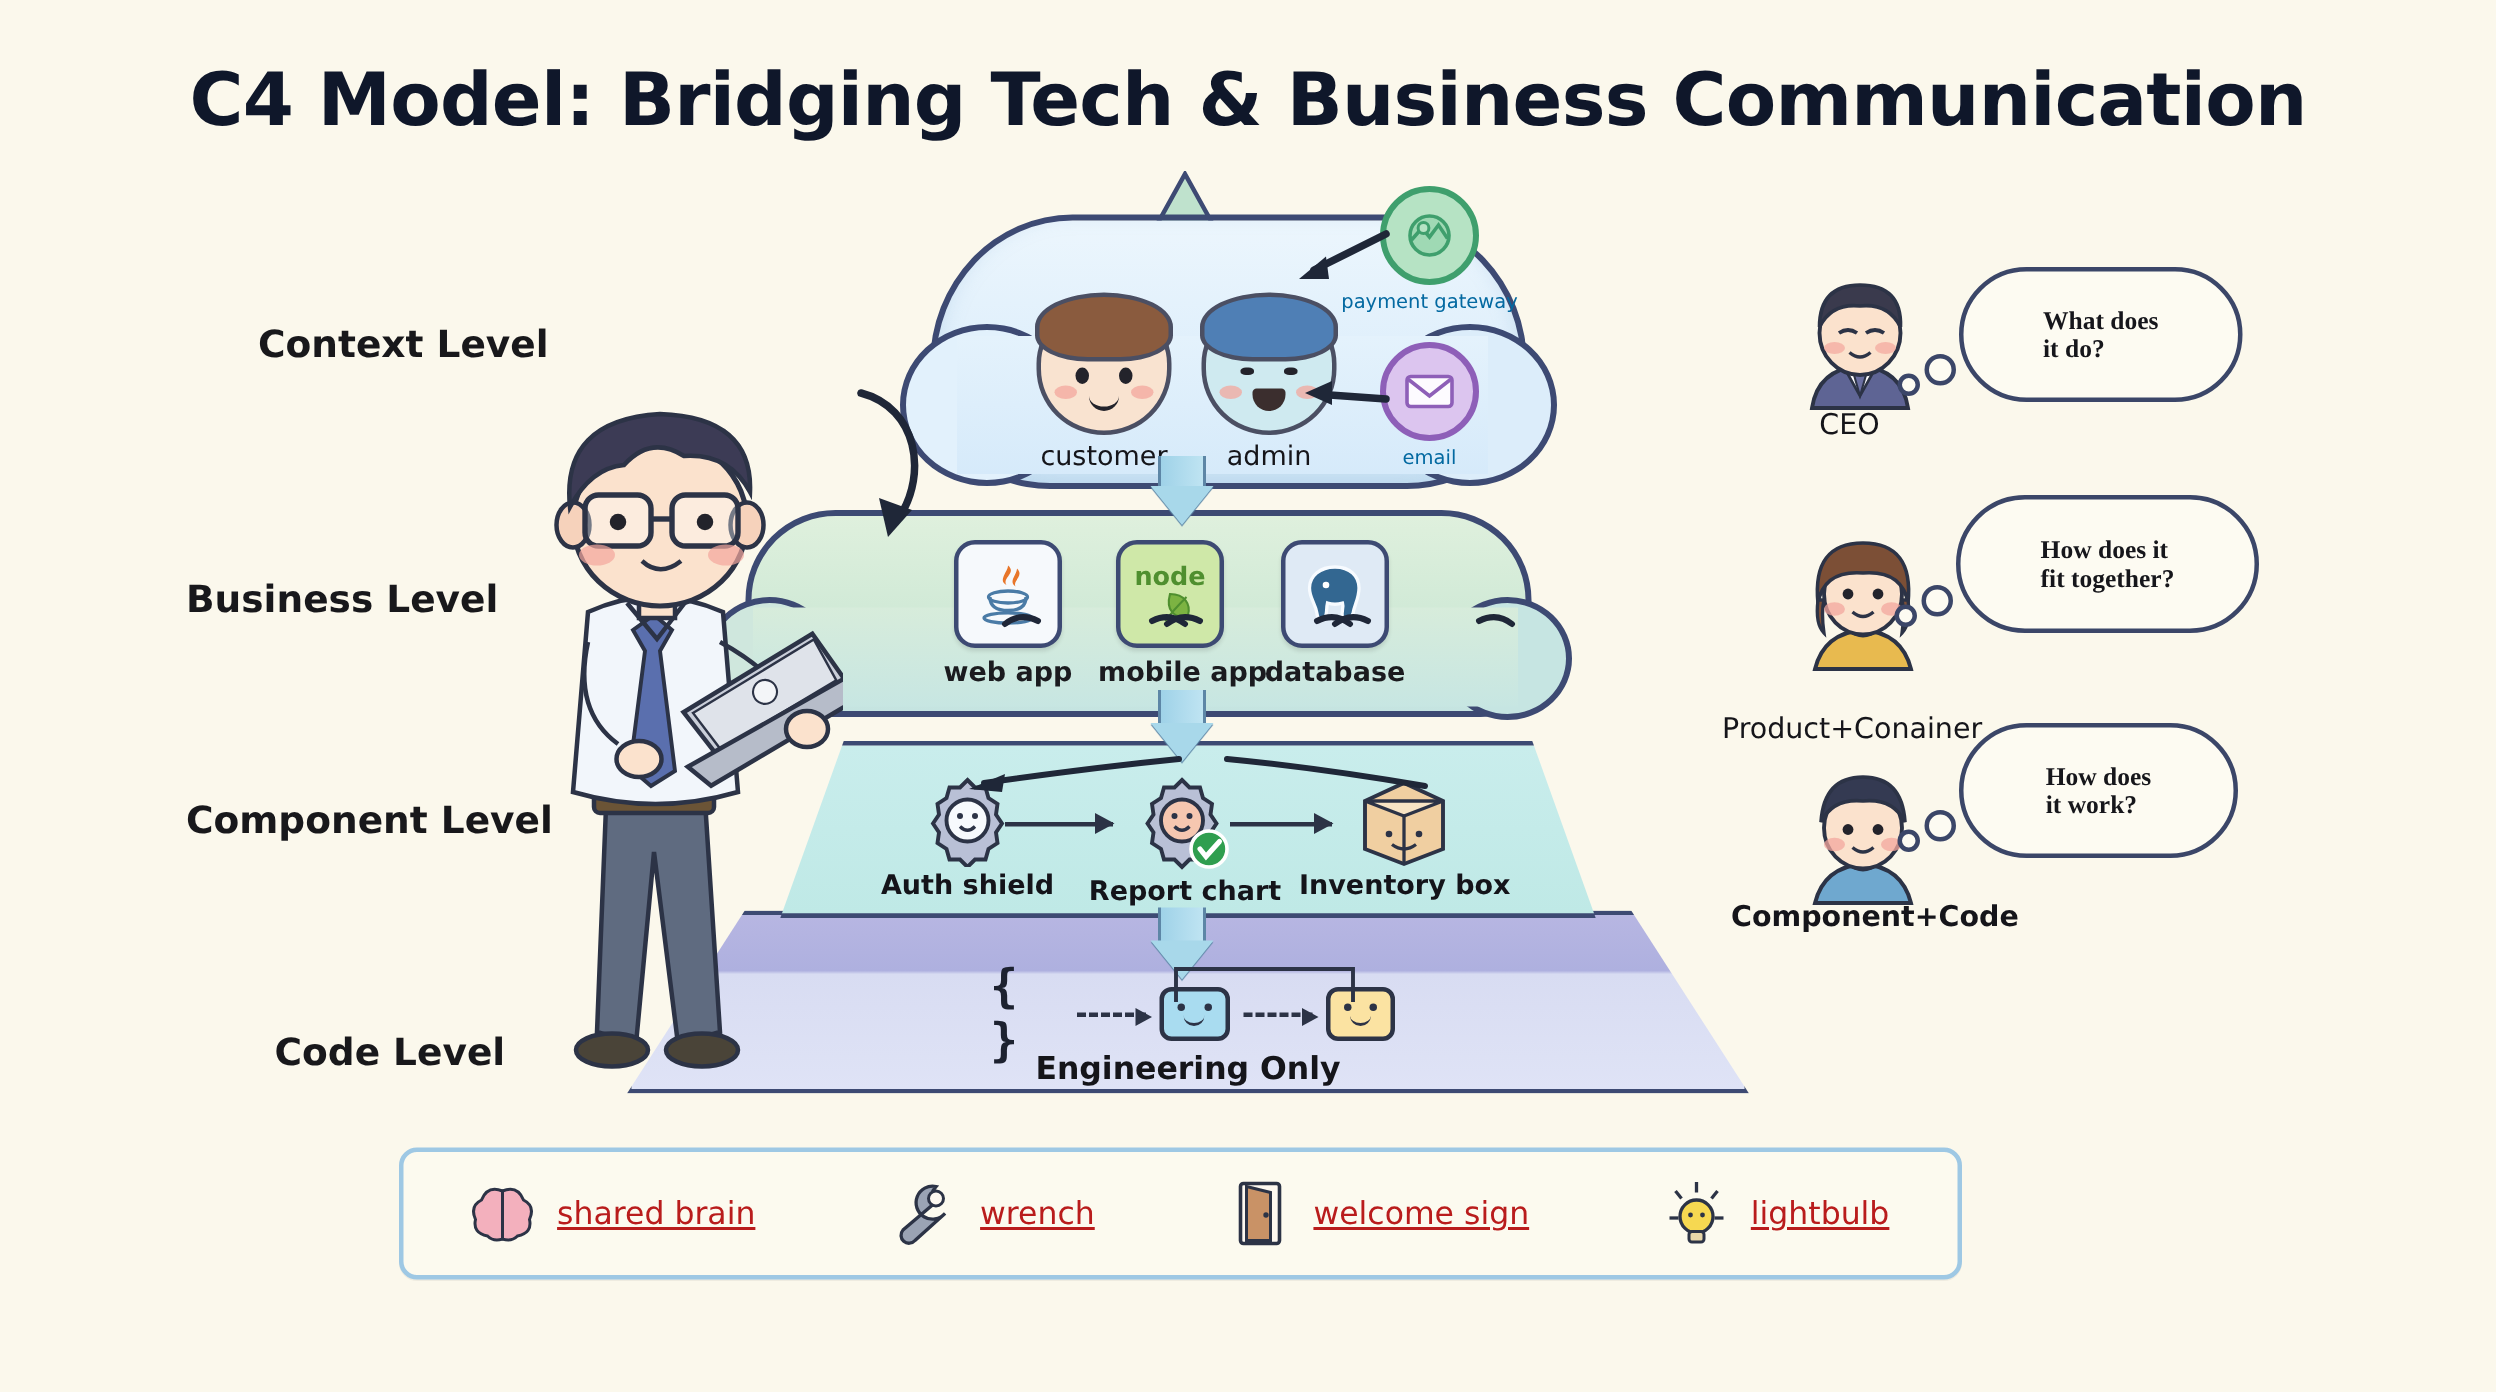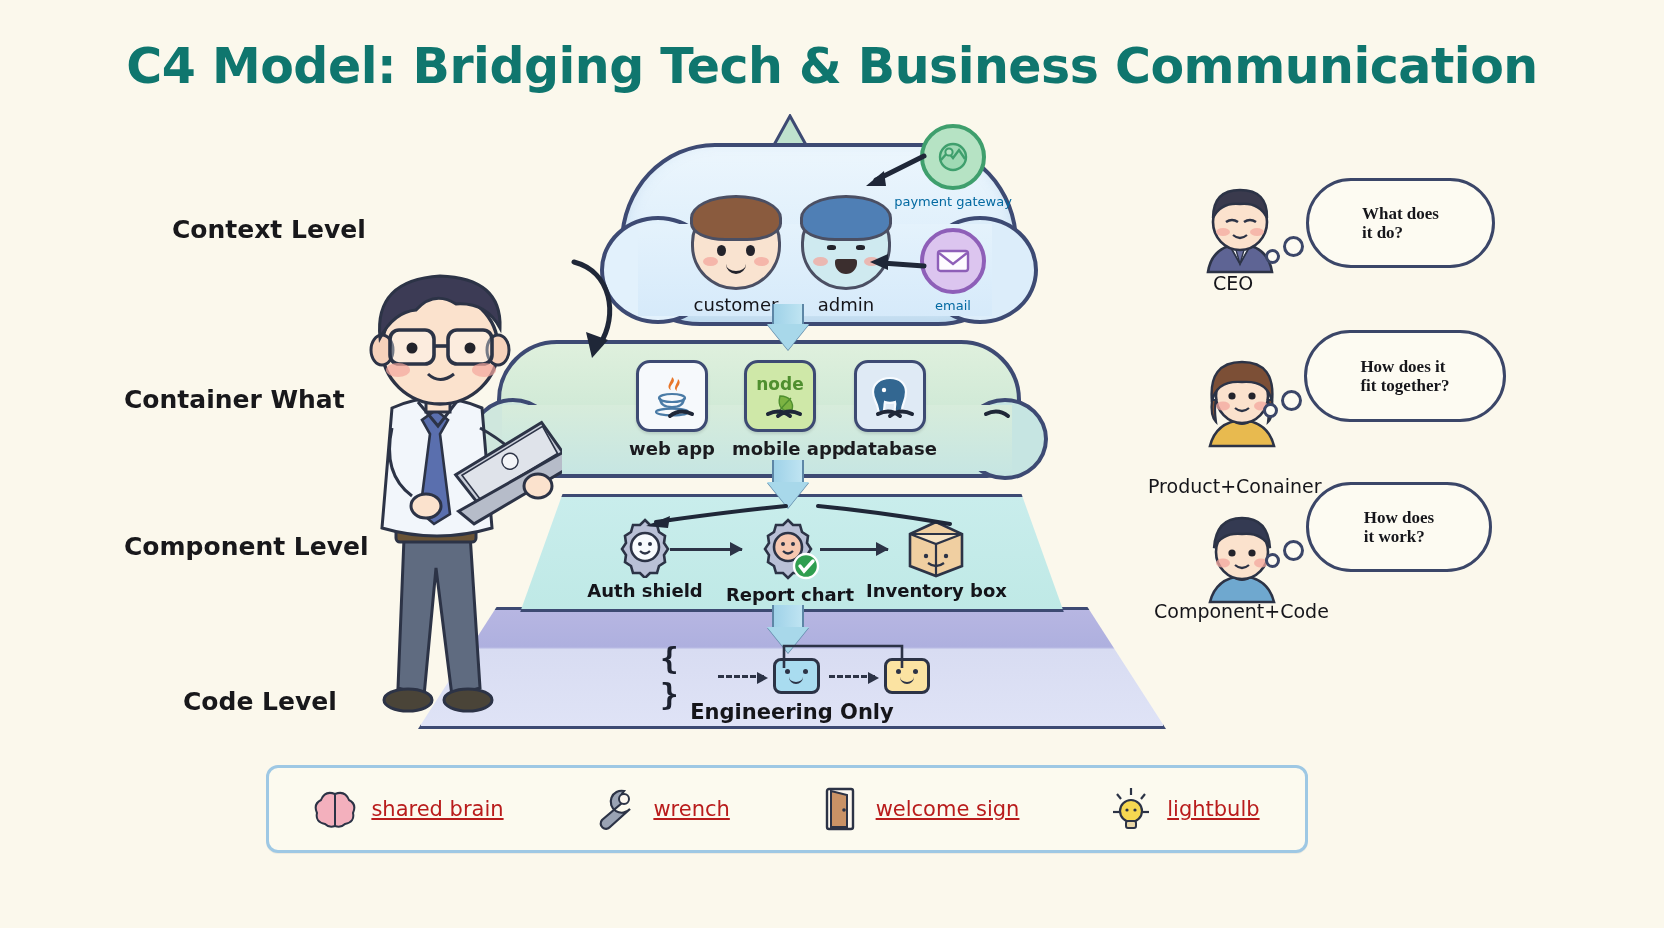--- a/index.html
+++ b/index.html
@@ -10,21 +10,21 @@
     overflow:hidden;
     position:relative;
   }
   .stage{position:absolute;inset:0;}
 
   
   .title{
     position:absolute;top:38px;left:0;width:100%;
     text-align:center;
     font-size:49px;font-weight:bold;
-    color:#0f766e;
+    color:#0f172a;
     letter-spacing:-0.5px;
     font-family:"DejaVu Sans",sans-serif;
   }
 
   
   .lvl-label{
     position:absolute;
     font-size:25px;font-weight:bold;color:#18181b;
     white-space:nowrap;
     font-family:"DejaVu Sans",sans-serif;
@@ -187,21 +187,21 @@
   svg{display:block;}
 </style>
 </head>
 <body>
 
 <div class="stage">
 
   <div class="title">C4 Model: Bridging Tech &amp; Business Communication</div>
 
   <div class="lvl-label" id="lvl0">Context Level</div>
-  <div class="lvl-label" id="lvl1">Container What</div>
+  <div class="lvl-label" id="lvl1">Business Level</div>
   <div class="lvl-label" id="lvl2">Component Level</div>
   <div class="lvl-label" id="lvl3">Code Level</div>
 
   <div class="code-wrap">
     <div class="code-trap"></div>
   </div>
 
   <div class="comp-wrap">
     <div class="comp-trap"></div>
   </div>
@@ -511,21 +511,21 @@
         <path d="M40 68 q10 8 20 0 l-4 -6 h-12z" fill="#eef5fb" stroke="#2c3346" stroke-width="1.8"></path>
         <ellipse cx="50" cy="44" rx="26" ry="27" fill="#fbe2cd" stroke="#2c3346" stroke-width="2.6"></ellipse>
         <path d="M22 40 q2 -30 28 -30 q26 0 28 30 q-8 -16 -28 -14 q-20 -2 -28 14z" fill="#343a52" stroke="#2c3346" stroke-width="2.4"></path>
         <circle cx="40" cy="45" r="3.6" fill="#23232b"></circle>
         <circle cx="60" cy="45" r="3.6" fill="#23232b"></circle>
         <ellipse cx="31" cy="55" rx="7" ry="4.5" fill="#f3a79d" opacity=".75"></ellipse>
         <ellipse cx="69" cy="55" rx="7" ry="4.5" fill="#f3a79d" opacity=".75"></ellipse>
         <path d="M43 57 q7 6 14 0" stroke="#2c3346" stroke-width="2.2" fill="none"></path>
       </svg>
     </div>
-    <div class="pcap" style="margin-left:-6px;">Component+Code</div>
+    <div class="pcap" style="margin-left:-6px;font-weight:bold;">Component+Code</div>
   </div>
   <div class="bubble" style="left:1306px;top:482px;width:152px;height:72px;">
     <div>
       <span>How does</span><br>
       <span>it work?</span>
     </div>
   </div>
 
   <div class="legend">
 

